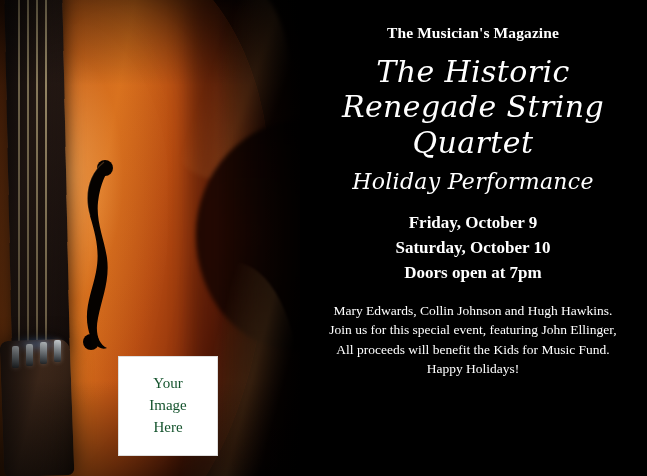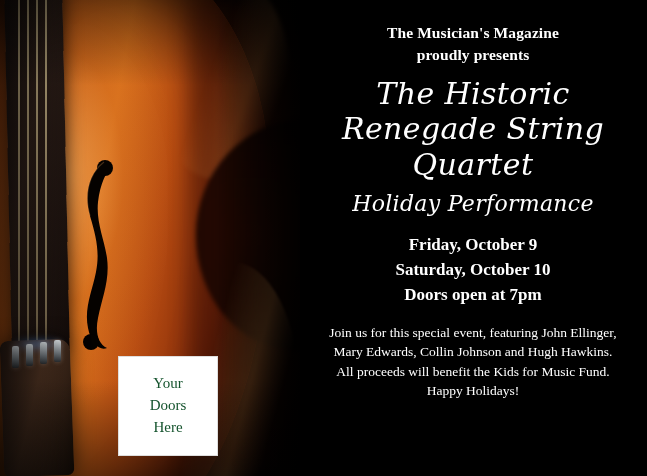--- a/index.html
+++ b/index.html
@@ -270,47 +270,46 @@
     <div class="fine-tuner ft2"></div>
     <div class="fine-tuner ft3"></div>
     <div class="fine-tuner ft4"></div>
 
     <div class="art-haze"></div>
     <div class="art-vignette"></div>
   </div>
 
   <div class="image-placeholder">
     <div>Your</div>
-    <div>Doors</div>
+    <div>Image</div>
     <div>Here</div>
   </div>
 
   <div class="content">
 
     <div class="presenter">
       <div>The Musician's Magazine</div>
-      <div>proudly presents</div>
     </div>
 
     <div class="title">
       <div>The Historic</div>
       <div>Renegade String Quartet</div>
     </div>
 
     <div class="subtitle">Holiday Performance</div>
 
     <div class="dates">
       <div>Friday, October 9</div>
       <div>Saturday, October 10</div>
       <div>Doors open at 7pm</div>
     </div>
 
 
     <div class="blurb">
+      <div>Mary Edwards, Collin Johnson and Hugh Hawkins.</div>
       <div>Join us for this special event, featuring John Ellinger,</div>
-      <div>Mary Edwards, Collin Johnson and Hugh Hawkins.</div>
       <div>All proceeds will benefit the Kids for Music Fund.</div>
       <div>Happy Holidays!</div>
 
     </div>
 
   </div>
 </div>
 
 </body></html>

